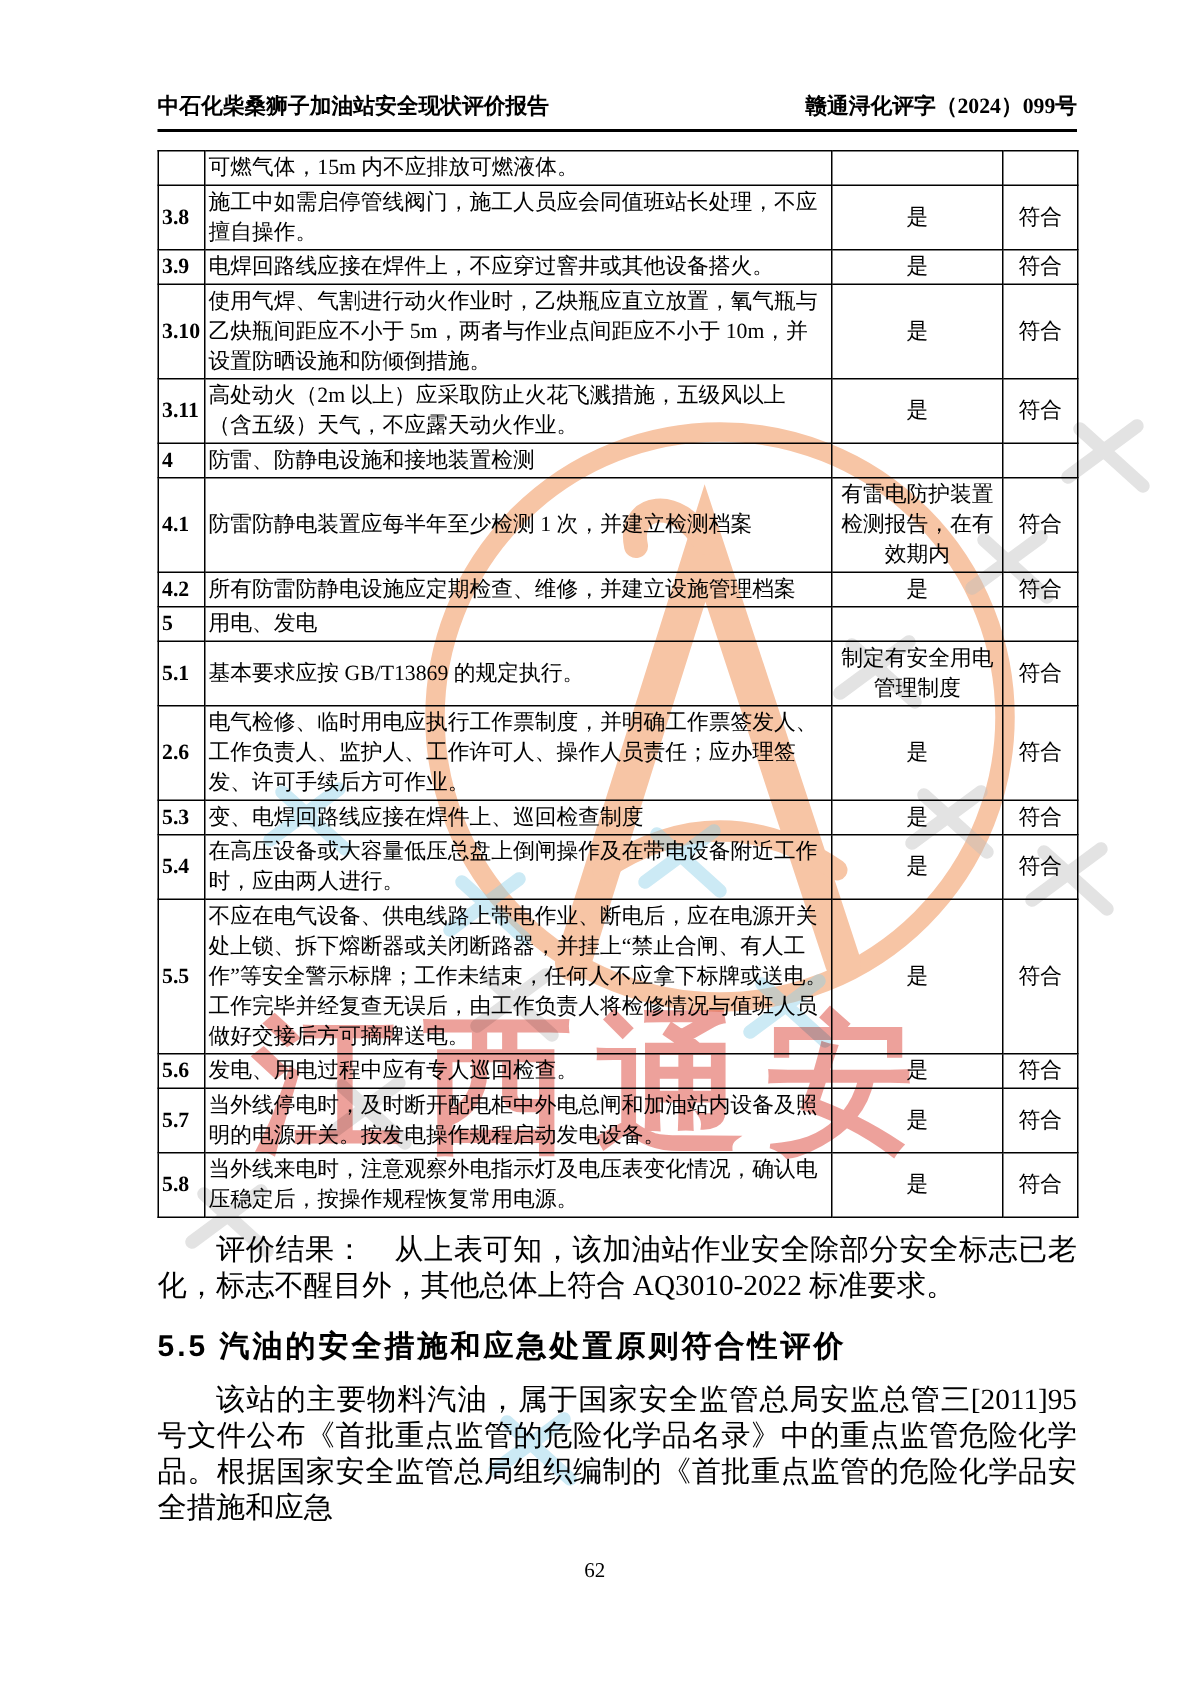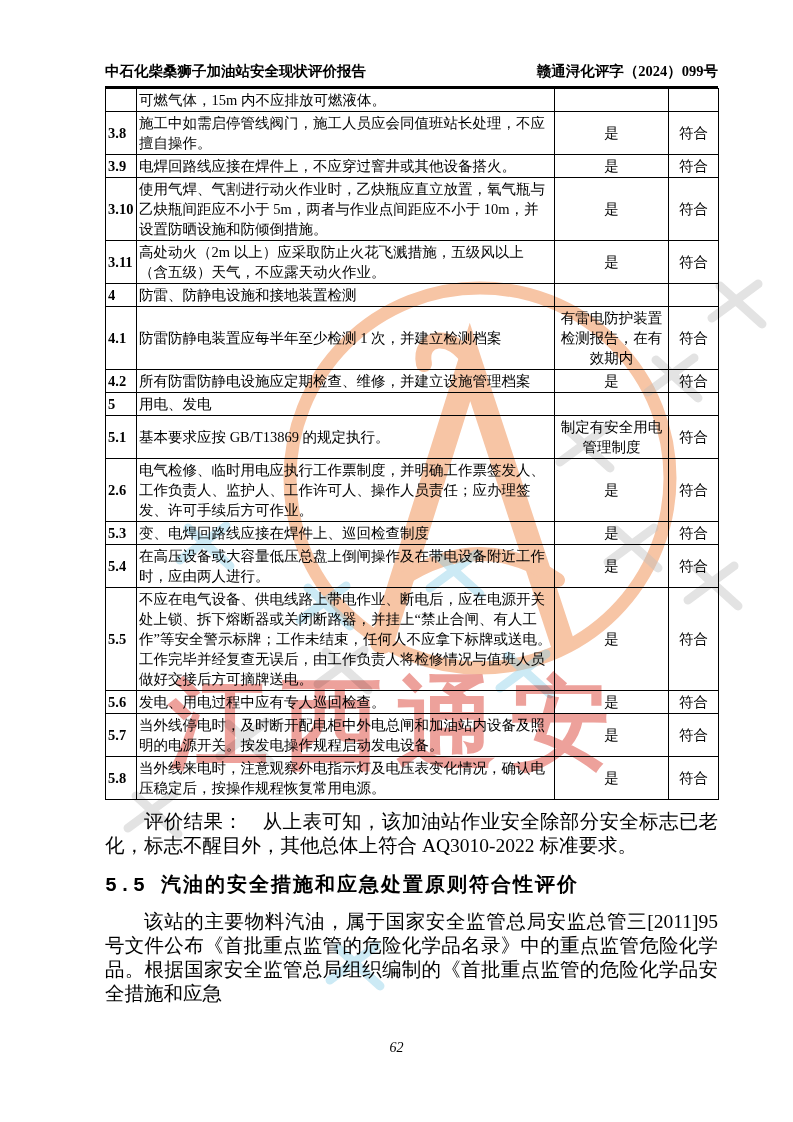--- a/index.html
+++ b/index.html
@@ -7,41 +7,41 @@
     width:793px;height:1122px;position:relative;background:#ffffff;
     font-family:"Liberation Serif","DejaVu Serif",serif;color:#000;overflow:hidden;
   }
   .column{position:absolute;left:105px;top:58px;width:613px;}
   .page-header{
     display:flex;justify-content:space-between;align-items:flex-start;
     font-weight:bold;font-size:14.5px;line-height:26px;
     border-bottom:2px solid #000;padding-bottom:2px;
   }
   table.ctable{
-    border-collapse:collapse;width:613px;margin-top:0;table-layout:fixed;
+    border-collapse:collapse;width:613px;margin-top:12px;table-layout:fixed;
   }
   table.ctable td{
     border:1px solid #000;font-size:14.5px;line-height:20px;
     padding:1px 2px;vertical-align:middle;word-break:break-all;
   }
   td.num{text-align:left;font-weight:bold;font-size:13.5px;font-family:"Liberation Serif",serif;}
   td.content{text-align:left;padding:1px 4px;}
   td.status{text-align:center;font-size:14px;}
   td.result{text-align:center;font-size:14px;}
   .para{
     font-size:19.5px;line-height:24px;text-align:justify;margin:10px 0 0 0;
     text-indent:2em;
   }
   .heading{
     font-size:20px;font-weight:bold;margin:14px 0 4px 0;line-height:28px;
-    font-family:Liberation Mono, monospace;letter-spacing:2px;
+    font-family:Liberation Sans, sans-serif;letter-spacing:2px;
   }
   .page-footer{
     position:absolute;left:0;top:1040px;width:793px;text-align:center;
-    font-size:14px;font-family:"Liberation Serif",serif;font-style:italic;
+    font-size:14px;font-family:"Liberation Serif",serif;
   }
   
   .wm{position:absolute;left:0;top:0;width:793px;height:1122px;pointer-events:none;}
   .wm-svg{mix-blend-mode:multiply;}
   .stamp{
     position:absolute;left:168px;top:668px;width:500px;
     font-family:"Liberation Sans","DejaVu Sans",sans-serif;font-weight:bold;
     font-size:100px;line-height:110px;letter-spacing:14px;white-space:nowrap;
     opacity:0.48;mix-blend-mode:multiply;
   }

